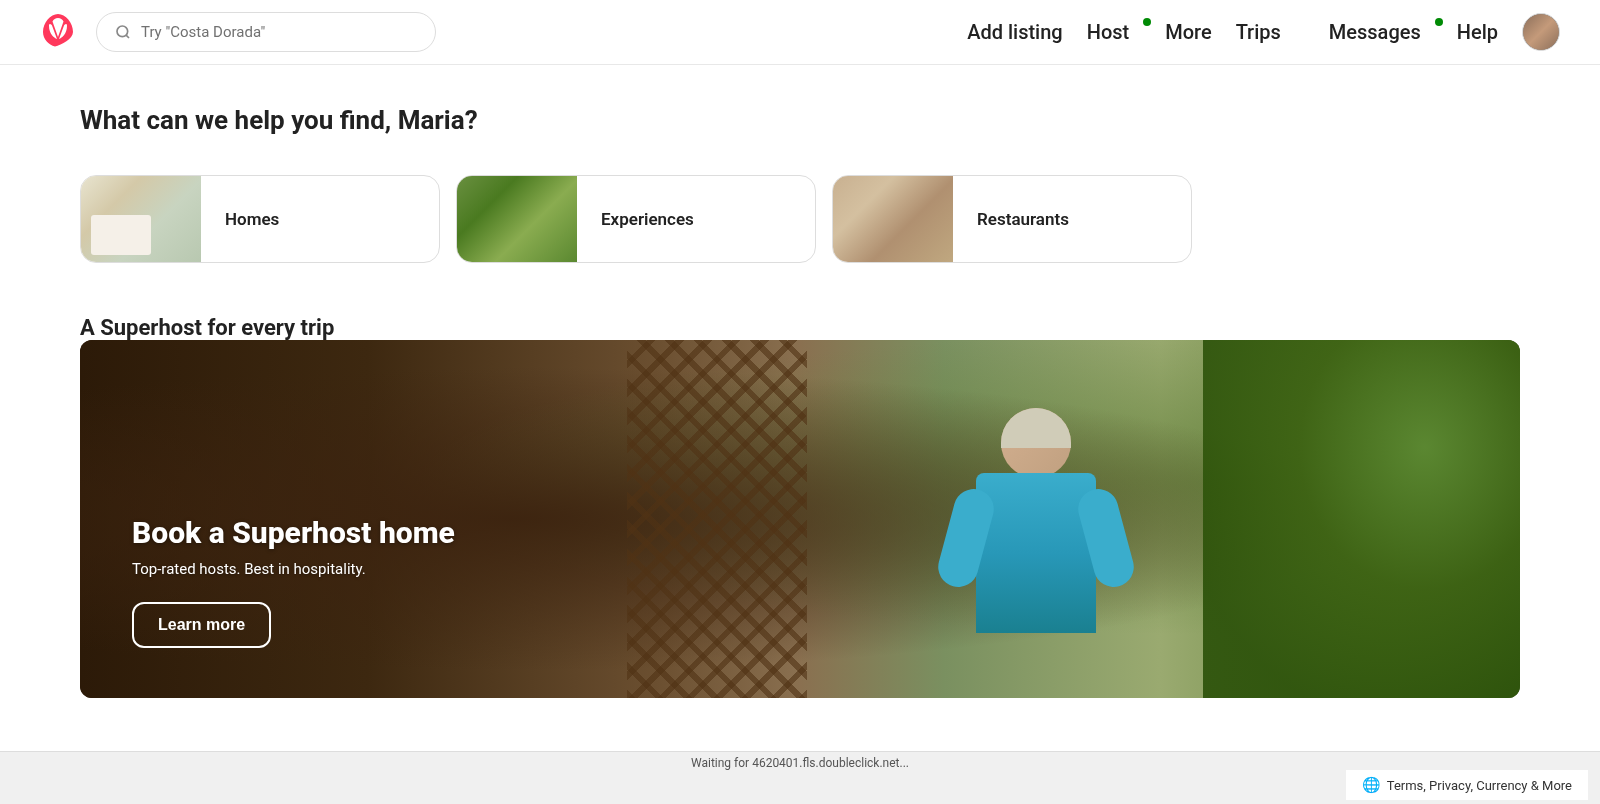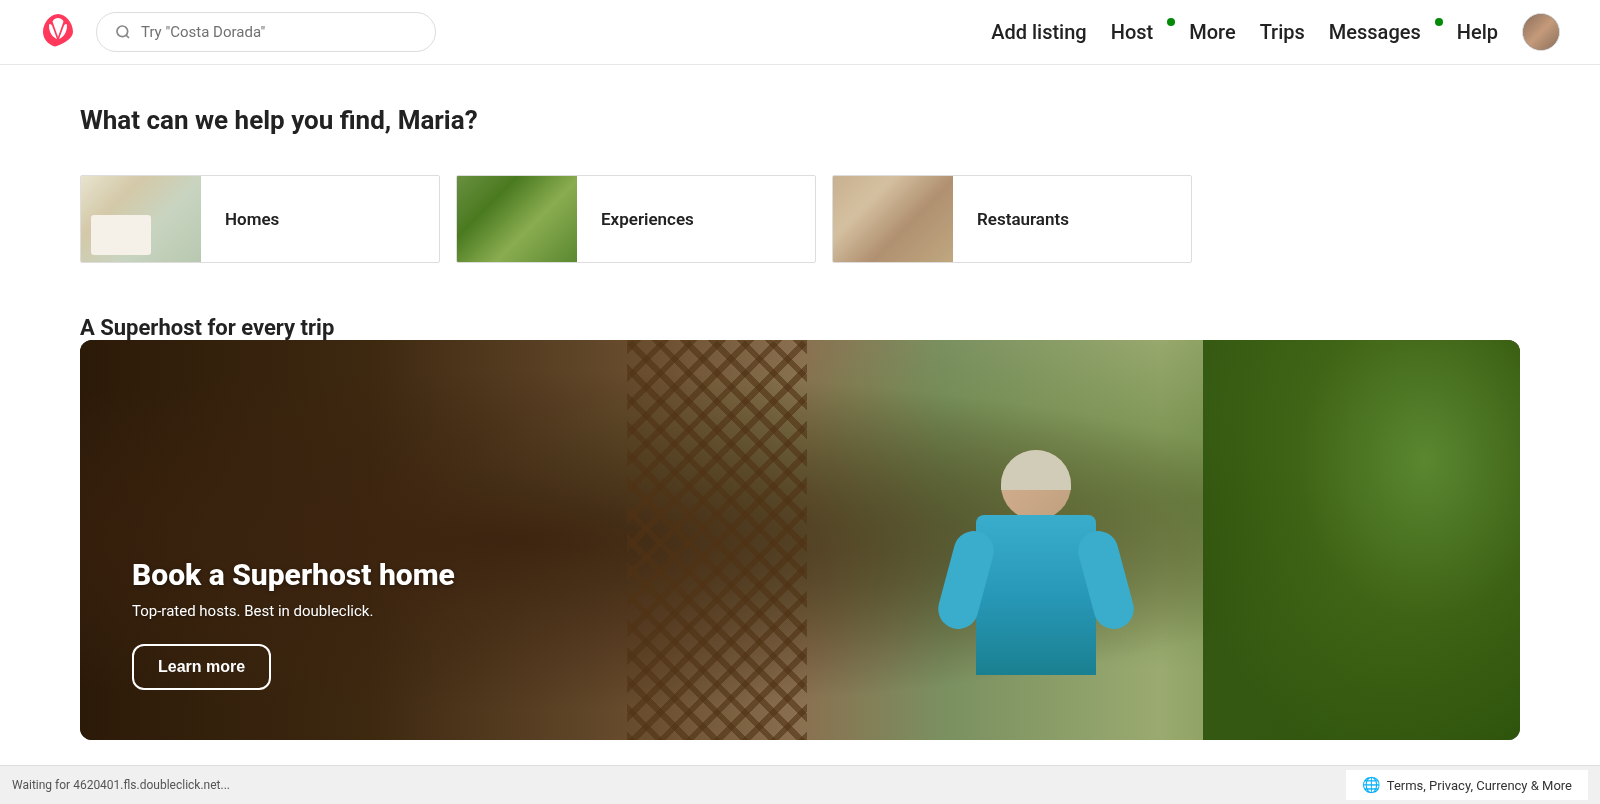--- a/index.html
+++ b/index.html
@@ -78,21 +78,21 @@
     
     .category-row {
       display: flex;
       gap: 16px;
       margin-bottom: 52px;
     }
     .category-card {
       display: flex;
       align-items: center;
       border: 1px solid #ddd;
-      border-radius: 2px;
+      border-radius: 16px;
       overflow: hidden;
       cursor: pointer;
       background: #fff;
       flex: 1;
       max-width: 360px;
       height: 88px;
     }
     .category-thumb {
       width: 120px;
       height: 88px;
@@ -128,21 +128,21 @@
 
     
     .superhost-title {
       font-size: 22px;
       font-weight: 700;
       color: #222;
     }
 
     .superhost-banner {
       width: 100%;
-      height: 400px;
+      height: 358px;
       border-radius: 12px;
       overflow: hidden;
       position: relative;
       background: linear-gradient(
         to right,
         #2d1a0a 0%,
         #3d2510 15%,
         #4a3020 25%,
         #5a4030 35%,
         #6b5040 45%,
@@ -231,20 +231,21 @@
       bottom: 0;
       left: 0;
       right: 0;
       background: #f0f0f0;
       border-top: 1px solid #ddd;
       font-size: 12px;
       color: #555;
       padding: 4px 12px;
       display: flex;
       align-items: center;
+      flex-direction: column;
     }
     .status-bar-right {
       margin-left: auto;
       display: flex;
       align-items: center;
       gap: 6px;
       padding: 6px 16px;
       background: rgba(255,255,255,0.95);
       font-size: 13px;
       color: #333;
@@ -275,21 +276,21 @@
     <a class="nav-link">Add listing</a>
 
     <a class="nav-link" style="padding-right: 12px; text-align: right;">
       <span>Host</span>
       <span class="nav-dot"></span>
     </a>
 
     <a class="nav-link">More</a>
     <a class="nav-link">Trips</a>
 
-    <a class="nav-link" style="padding-right: 12px;">
+    <a class="nav-link" style="padding-right: 12px; margin-left: 24px;">
       <span>Messages</span>
       <span class="nav-dot"></span>
     </a>
 
     <a class="nav-link">Help</a>
 
     <div class="avatar">
       <div class="avatar-img"></div>
     </div>
   </nav>
@@ -333,21 +334,21 @@
         <div style="position:absolute; top:0; left:50%; transform:translateX(-50%); width:70px; height:40px; border-radius:35px 35px 0 0; background:#d0ccb8;"></div>
 
         <div style="position:absolute; top:65px; left:50%; transform:translateX(-50%); width:120px; height:160px; border-radius:8px 8px 0 0; background:linear-gradient(to bottom,#3aadcc,#2898b8,#1a8090);"></div>
 
         <div style="position:absolute; top:80px; left:20px; width:40px; height:100px; border-radius:20px; background:#3aadcc; transform:rotate(15deg);"></div>
         <div style="position:absolute; top:80px; right:20px; width:40px; height:100px; border-radius:20px; background:#3aadcc; transform:rotate(-15deg);"></div>
       </div>
 
       <div class="banner-content">
         <div class="banner-headline">Book a Superhost home</div>
-        <div class="banner-subline">Top-rated hosts. Best in doubleclick.</div>
+        <div class="banner-subline">Top-rated hosts. Best in hospitality.</div>
         <button class="learn-more-btn">Learn more</button>
       </div>
     </div>
   </section>
 
 </main>
 
 <div class="status-bar">
   <span>Waiting for 4620401.fls.doubleclick.net...</span>
   <div class="status-bar-right">

